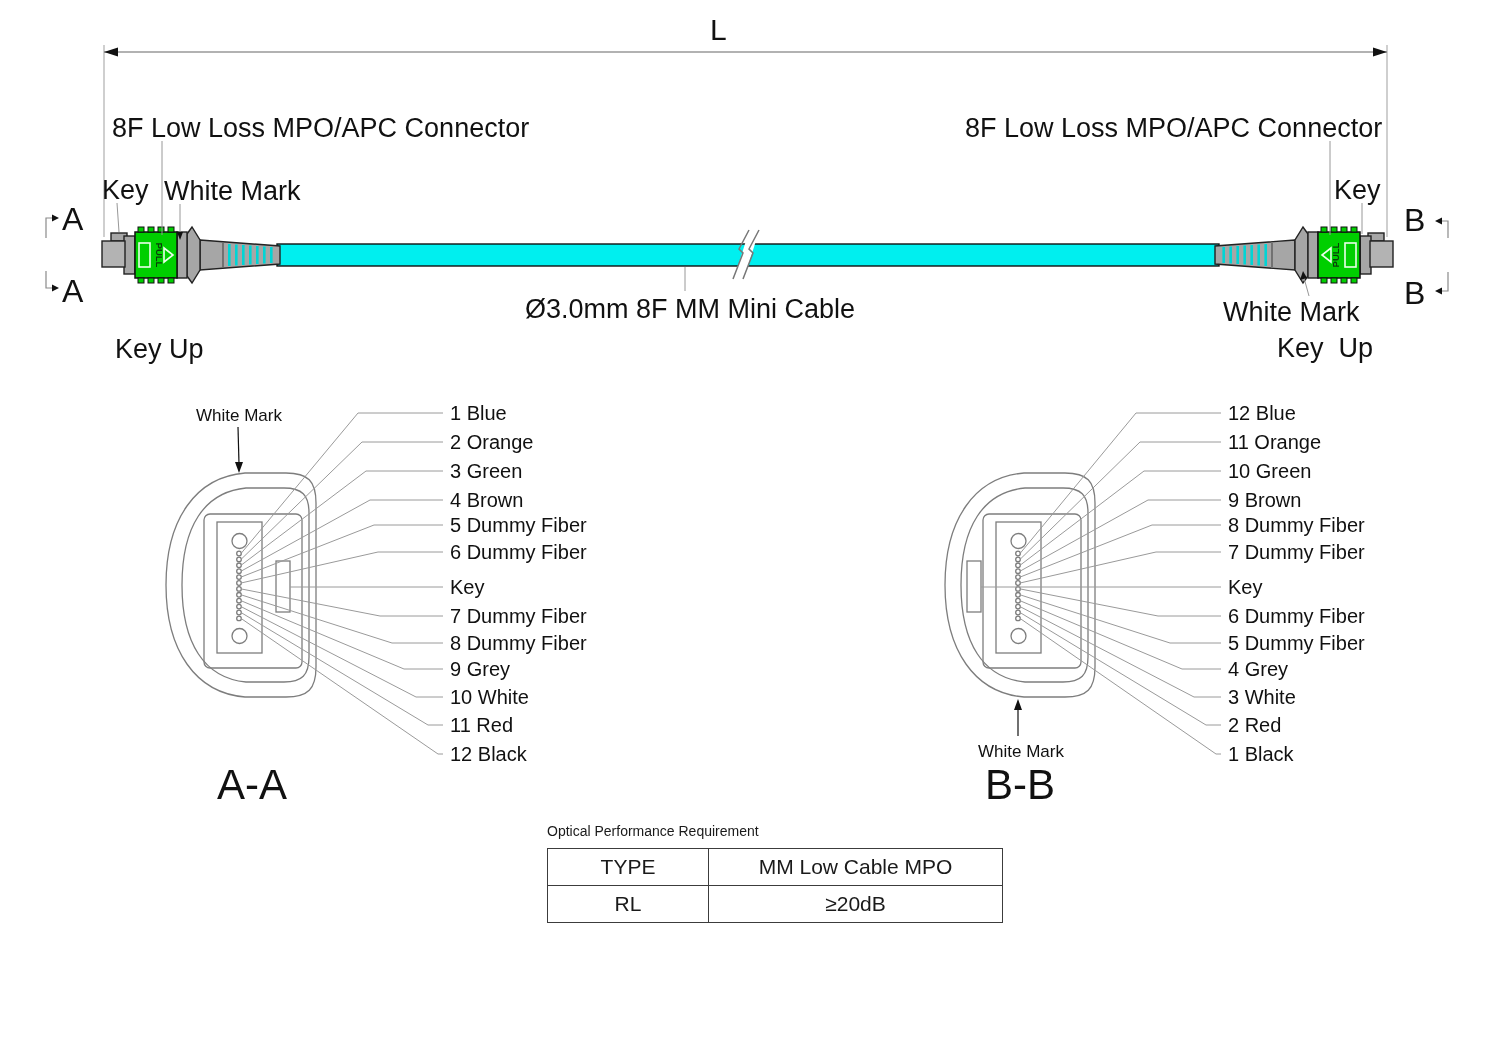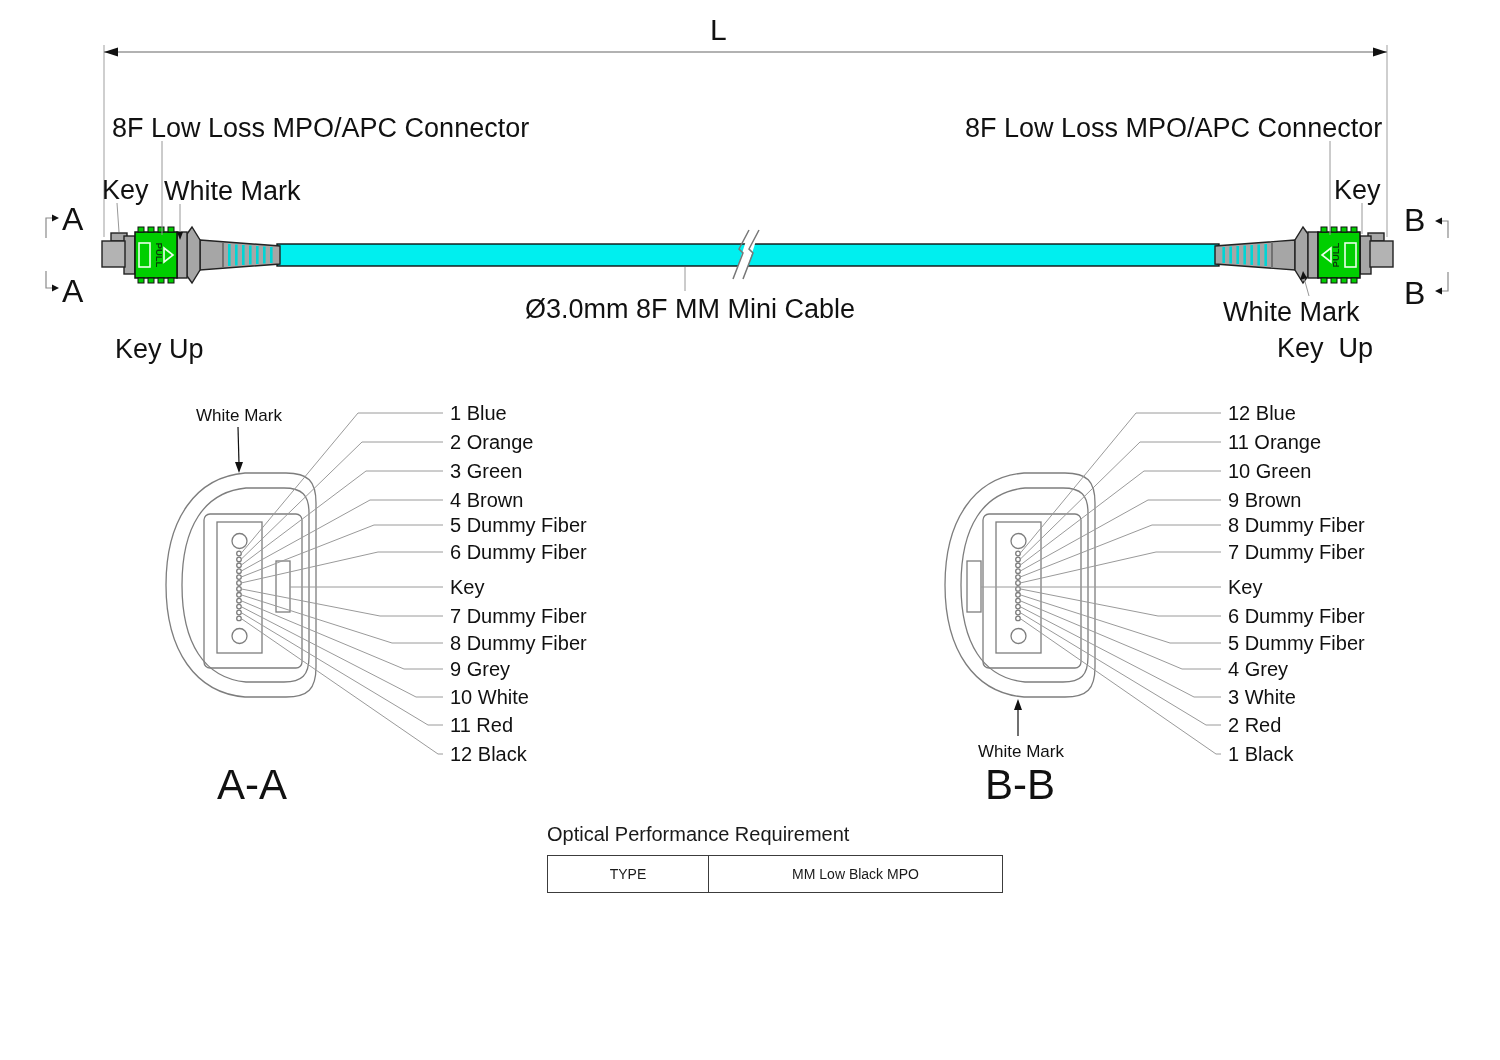--- a/index.html
+++ b/index.html
@@ -20,24 +20,24 @@
   .extline{stroke:#9f9f9f;stroke-width:1;}
   .secline{fill:none;stroke:#8a8a8a;stroke-width:1.2;}
   .blackfill{fill:#111;stroke:none;}
   .grey1{fill:#a6a6a6;stroke:#222;stroke-width:1.4;}
   .grey2{fill:#b3b3b3;stroke:#222;stroke-width:1.4;}
   .slit{fill:#00d5d5;stroke:none;}
   .pull-deco{fill:none;stroke:#eaffea;stroke-width:1.6;}
   .pull-txt{font-size:9.5px;font-weight:bold;fill:#0a3a0a;}
   
   #perf{position:absolute;left:547px;top:823px;width:456px;}
-  #perf .title{font-size:20px;color:#1a1a1a;margin:0 0 9px 0;}
+  #perf .title{font-size:14px;color:#1a1a1a;margin:0 0 9px 0;}
   #perf table{border-collapse:collapse;width:456px;table-layout:fixed;}
   #perf td{border:1.6px solid #3c3c3c;height:36px;text-align:center;vertical-align:middle;
-           font-size:14px;color:#1a1a1a;padding:0;}
+           font-size:21px;color:#1a1a1a;padding:0;}
   #perf td.c1{width:160px;}
 </style>
 </head>
 <body>
 
 <div id="stage">
 <svg width="1500" height="815" viewBox="0 0 1500 815">
 
   <defs>
 
@@ -236,18 +236,22 @@
     <text class="face-title" x="1020" y="799" text-anchor="middle">B-B</text>
   </g>
 </svg>
 
 <div id="perf">
   <div class="title">Optical Performance Requirement</div>
   <table>
     <tbody>
       <tr>
         <td class="c1">TYPE</td>
-        <td>MM Low Black MPO</td>
+        <td>MM Low Cable MPO</td>
+      </tr>
+      <tr>
+        <td class="c1">RL</td>
+        <td>≥20dB</td>
       </tr>
     </tbody>
   </table>
 </div>
 </div>
 
 </body></html>

